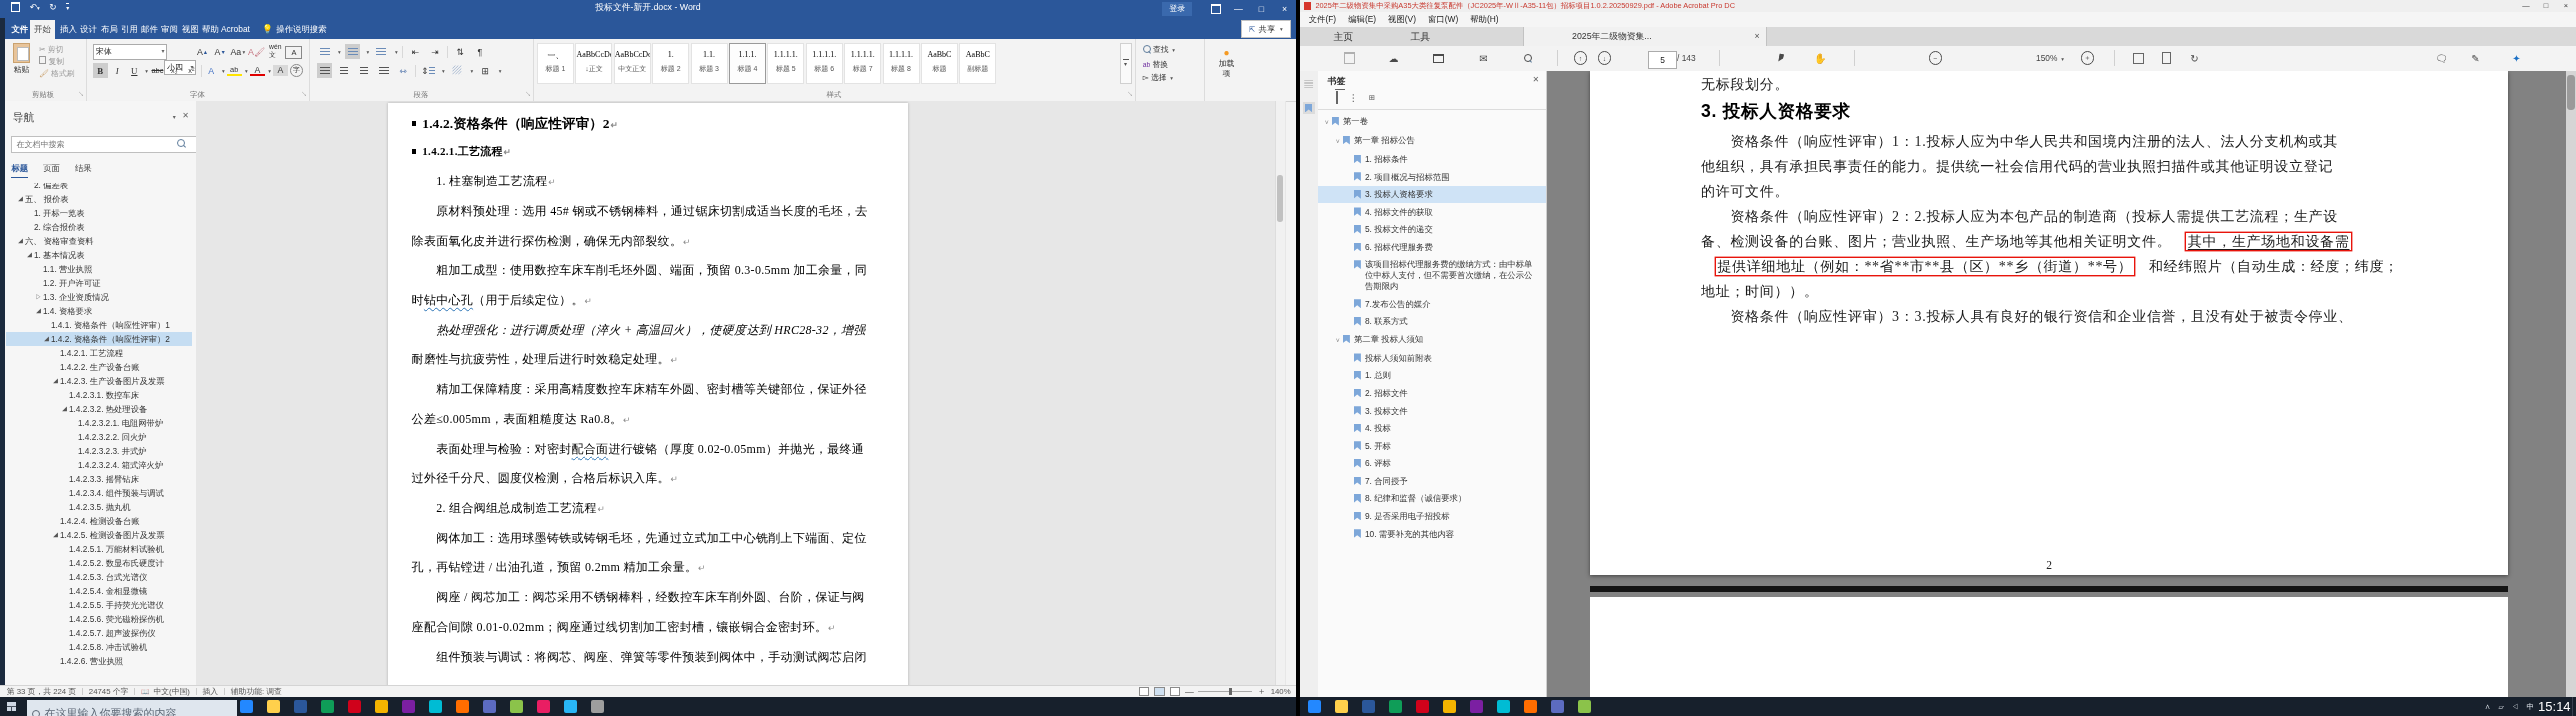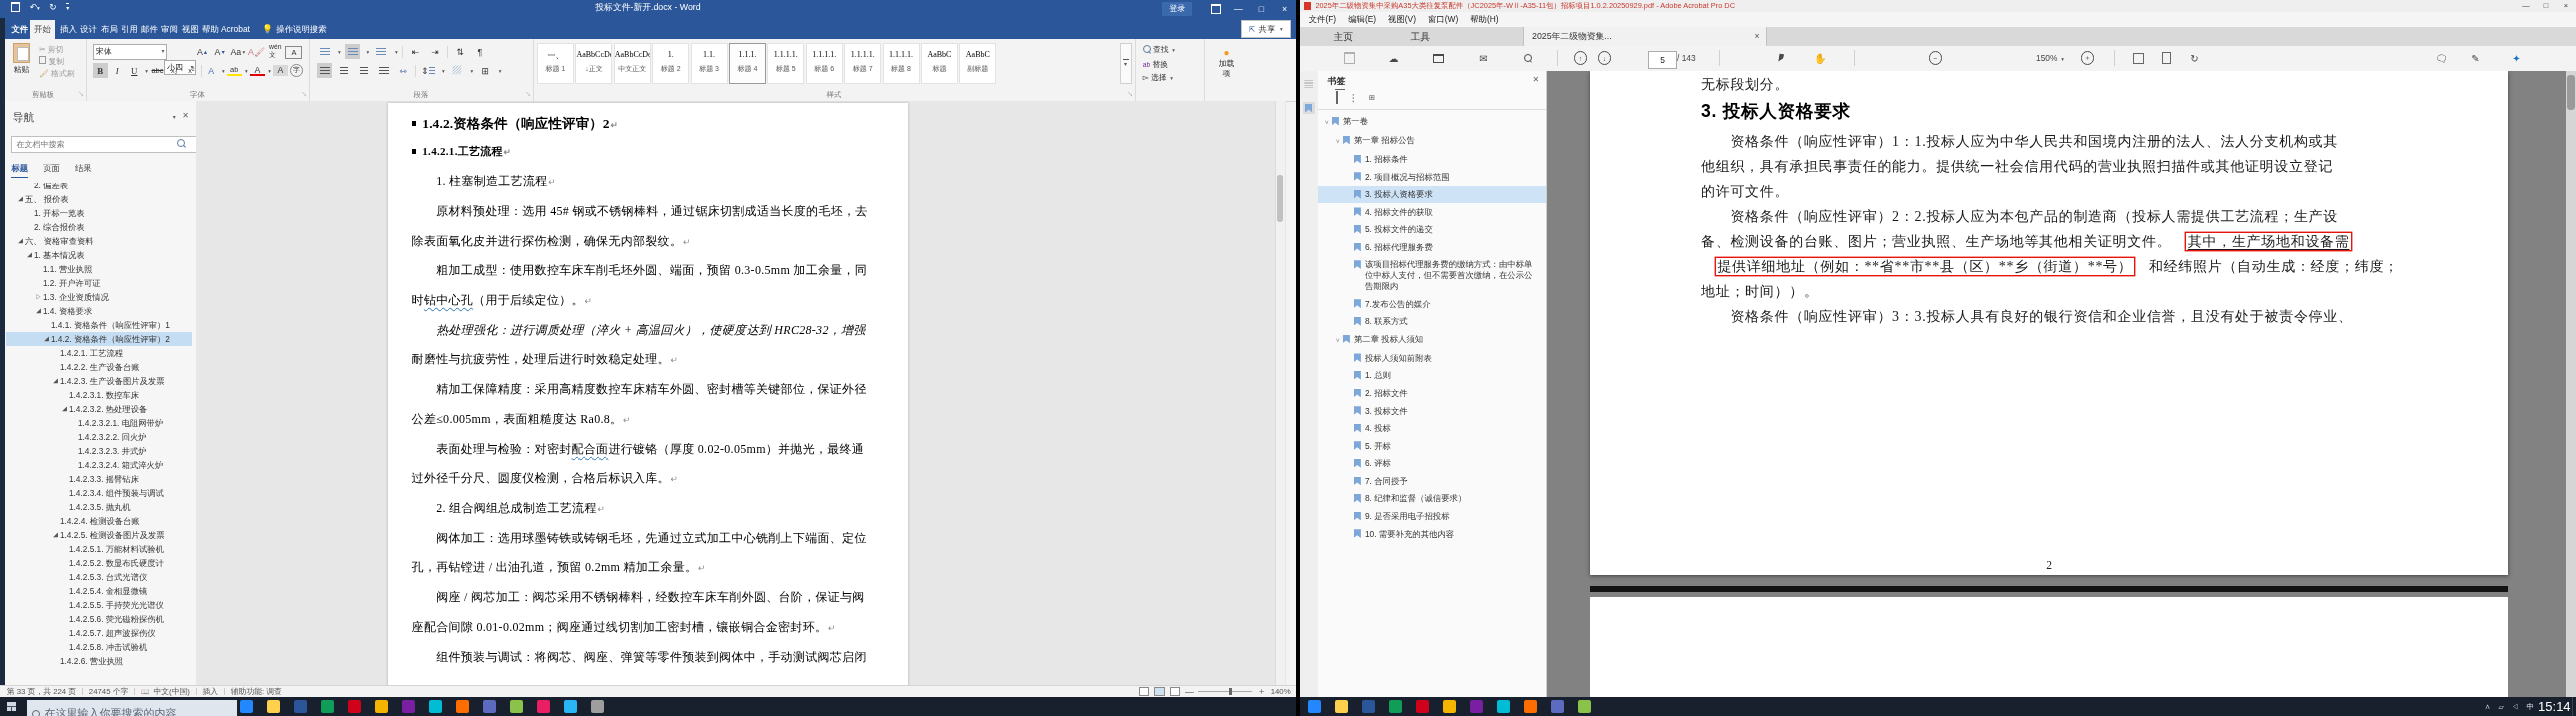--- a/index.html
+++ b/index.html
@@ -616,21 +616,21 @@
       <span style="margin-left: 2.7px;">文件(F)</span>
       <span>编辑(E)</span>
       <span>视图(V)</span>
       <span>窗口(W)</span>
       <span>帮助(H)</span>
     </div>
   <div id="a-tabs">
     <span class="atab" style="left:24px;">主页</span>
     <span class="atab" style="left:101px;">工具</span>
     <span class="doctab">
-      <span class="nowrap" style="display:inline-block;max-width:179px;vertical-align:top;">2025年二级物资集...</span>
+      <span class="nowrap" style="display:inline-block;max-width:179px;vertical-align:top;margin-left:40px;">2025年二级物资集...</span>
       <span class="x">×</span>
     </span>
   </div>
   <div id="a-toolbar">
     <span class="ticon dis" style="left:42px;">
         <span style="width:8.8px;height:8.8px;border:1px solid #b0b0b0;border-top-width:2.7px;display:inline-block;"></span>
       </span>
     <span class="ticon" style="left:86px;">☁</span>
     <span class="ticon" style="left:131px;">
         <span style="width:9.5px;height:6px;border:0.9px solid #4a4a4a;border-top:2px solid #4a4a4a;display:inline-block;"></span>

